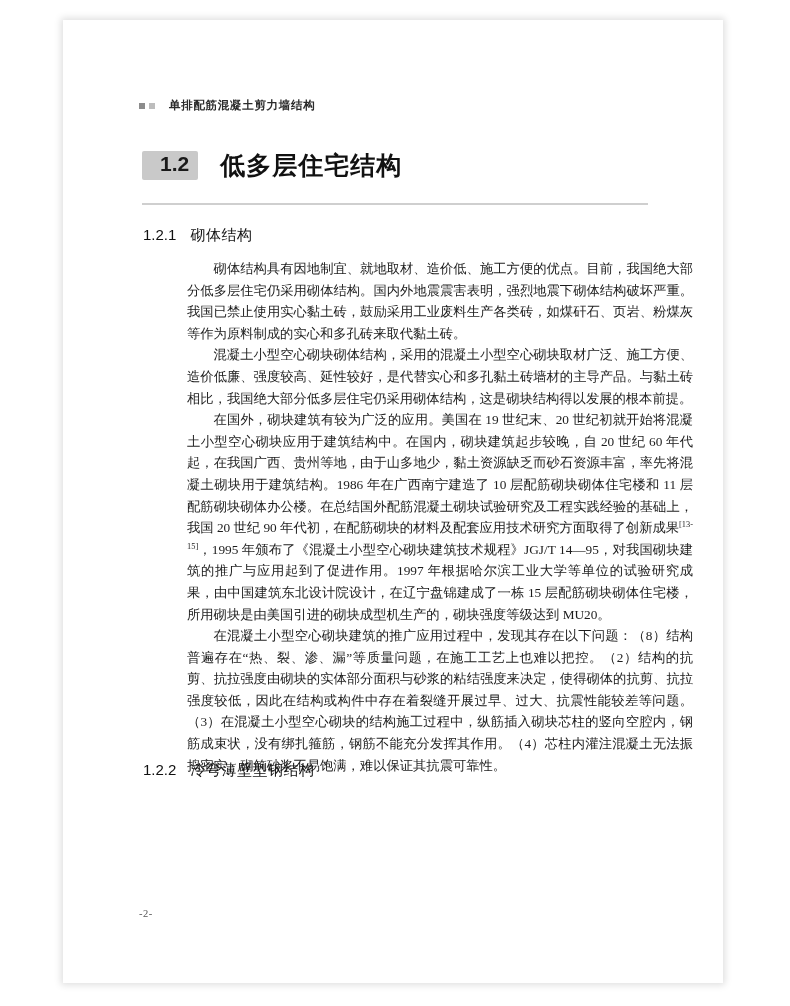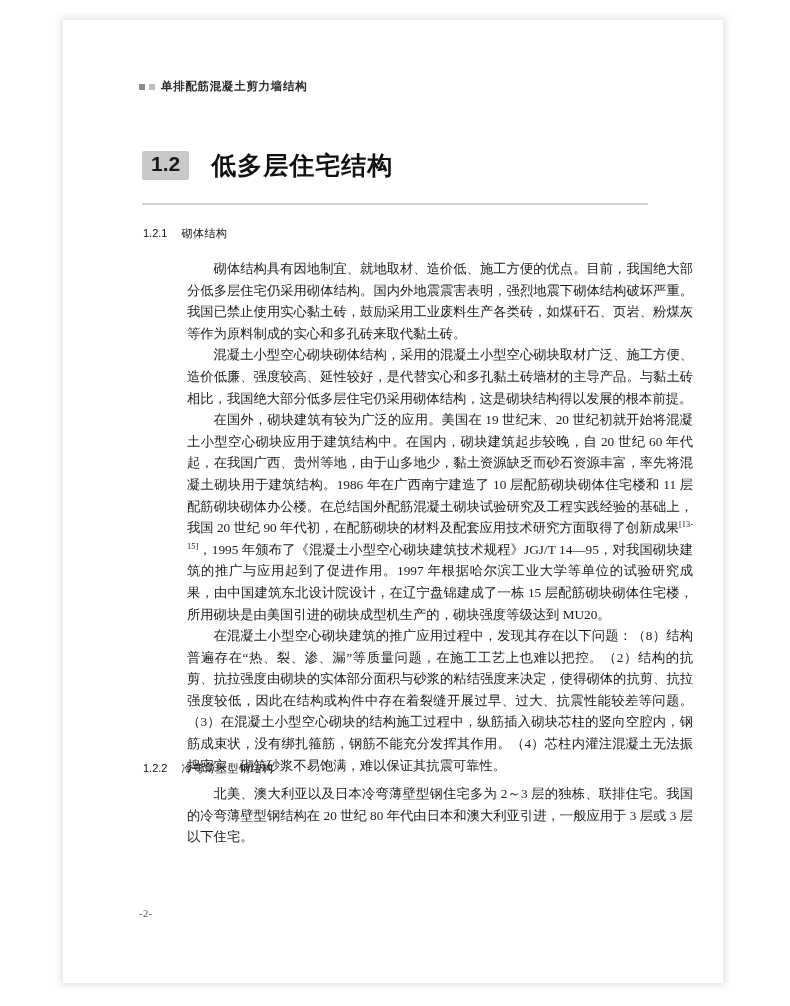--- a/index.html
+++ b/index.html
@@ -23,24 +23,24 @@
     width: 660px;
     height: 963px;
     background: #ffffff;
     box-shadow: 0 0 7px 2px rgba(0,0,0,0.13);
   }
 
   
   .running-head {
     position: absolute;
     left: 76px;
-    top: 59px;
+    top: 78px;
     display: flex;
     align-items: center;
-    gap: 1px;
+    gap: 9px;
   }
   .rh-squares {
     display: flex;
     align-items: center;
     gap: 4px;
     margin-right: 5px;
   }
   .sq {
     display: block;
     width: 6px;
@@ -64,21 +64,21 @@
     top: 129px;
     display: flex;
     align-items: center;
   }
   .sec-num {
     font-family: "Liberation Sans", "DejaVu Sans", sans-serif;
     font-size: 21px;
     font-weight: 700;
     color: #1a1a1a;
     background: #c9c9c9;
-    padding: 1px 9px 3px 9px;
+    padding: 1px 9px 3px 18px;
     border-radius: 2px;
     line-height: 1.15;
   }
   .sec-title {
     font-family: "Liberation Sans", "DejaVu Sans", sans-serif;
     font-size: 25px;
     font-weight: 700;
     color: #111111;
     margin-left: 22px;
     letter-spacing: 1px;
@@ -90,21 +90,21 @@
     top: 183px;
     width: 506px;
     height: 2px;
     background: #cfcfcf;
   }
 
   
   .sub-heading {
     position: absolute;
     font-family: "Liberation Sans", "DejaVu Sans", sans-serif;
-    font-size: 11px;
+    font-size: 15px;
     font-weight: 400;
     color: #111111;
     white-space: nowrap;
   }
   .sub-heading .sh-num { letter-spacing: 0px; }
   .sub-heading .sh-title { margin-left: 14px; font-weight: 500; letter-spacing: 0.5px; }
   #sub-1 { left: 80px; top: 206px; }
   #sub-2 { left: 80px; top: 741px; }
 
   
@@ -172,18 +172,17 @@
     <p>混凝土小型空心砌块砌体结构，采用的混凝土小型空心砌块取材广泛、施工方便、造价低廉、强度较高、延性较好，是代替实心和多孔黏土砖墙材的主导产品。与黏土砖相比，我国绝大部分低多层住宅仍采用砌体结构，这是砌块结构得以发展的根本前提。</p>
     <p><span>在国外，砌块建筑有较为广泛的应用。美国在 19 世纪末、20 世纪初就开始将混凝土小型空心砌块应用于建筑结构中。在国内，砌块建筑起步较晚，自 20 世纪 60 年代起，在我国广西、贵州等地，由于山多地少，黏土资源缺乏而砂石资源丰富，率先将混凝土砌块用于建筑结构。1986 年在广西南宁建造了 10 层配筋砌块砌体住宅楼和 11 层配筋砌块砌体办公楼。在总结国外配筋混凝土砌块试验研究及工程实践经验的基础上，我国 20 世纪 90 年代初，在配筋砌块的材料及配套应用技术研究方面取得了创新成果</span><sup>[13-15]</sup><span>，1995 年颁布了《混凝土小型空心砌块建筑技术规程》JGJ/T 14—95，对我国砌块建筑的推广与应用起到了促进作用。1997 年根据哈尔滨工业大学等单位的试验研究成果，由中国建筑东北设计院设计，在辽宁盘锦建成了一栋 15 层配筋砌块砌体住宅楼，所用砌块是由美国引进的砌块成型机生产的，砌块强度等级达到 MU20。</span></p>
     <p>在混凝土小型空心砌块建筑的推广应用过程中，发现其存在以下问题：（8）结构普遍存在“热、裂、渗、漏”等质量问题，在施工工艺上也难以把控。（2）结构的抗剪、抗拉强度由砌块的实体部分面积与砂浆的粘结强度来决定，使得砌体的抗剪、抗拉强度较低，因此在结构或构件中存在着裂缝开展过早、过大、抗震性能较差等问题。（3）在混凝土小型空心砌块的结构施工过程中，纵筋插入砌块芯柱的竖向空腔内，钢筋成束状，没有绑扎箍筋，钢筋不能充分发挥其作用。（4）芯柱内灌注混凝土无法振捣密实、砌筑砂浆不易饱满，难以保证其抗震可靠性。</p>
   </div>
 
   <div class="sub-heading" id="sub-2">
     <span class="sh-num">1.2.2</span><span class="sh-title">冷弯薄壁型钢结构</span>
   </div>
 
   <div class="body-block" id="block-2">
-    <p>北美、澳大利亚以及日本冷弯薄壁型钢住宅多为 2～3 层的独栋、联排住宅。我国的冷弯薄壁型钢结构在 20 世纪 80 年代由日本和澳大利亚引进，一般应用于 3 层或 3 层以下住宅。</p>
   </div>
 
   <div class="folio">-2-</div>
 
 </div>
 
 </body></html>

